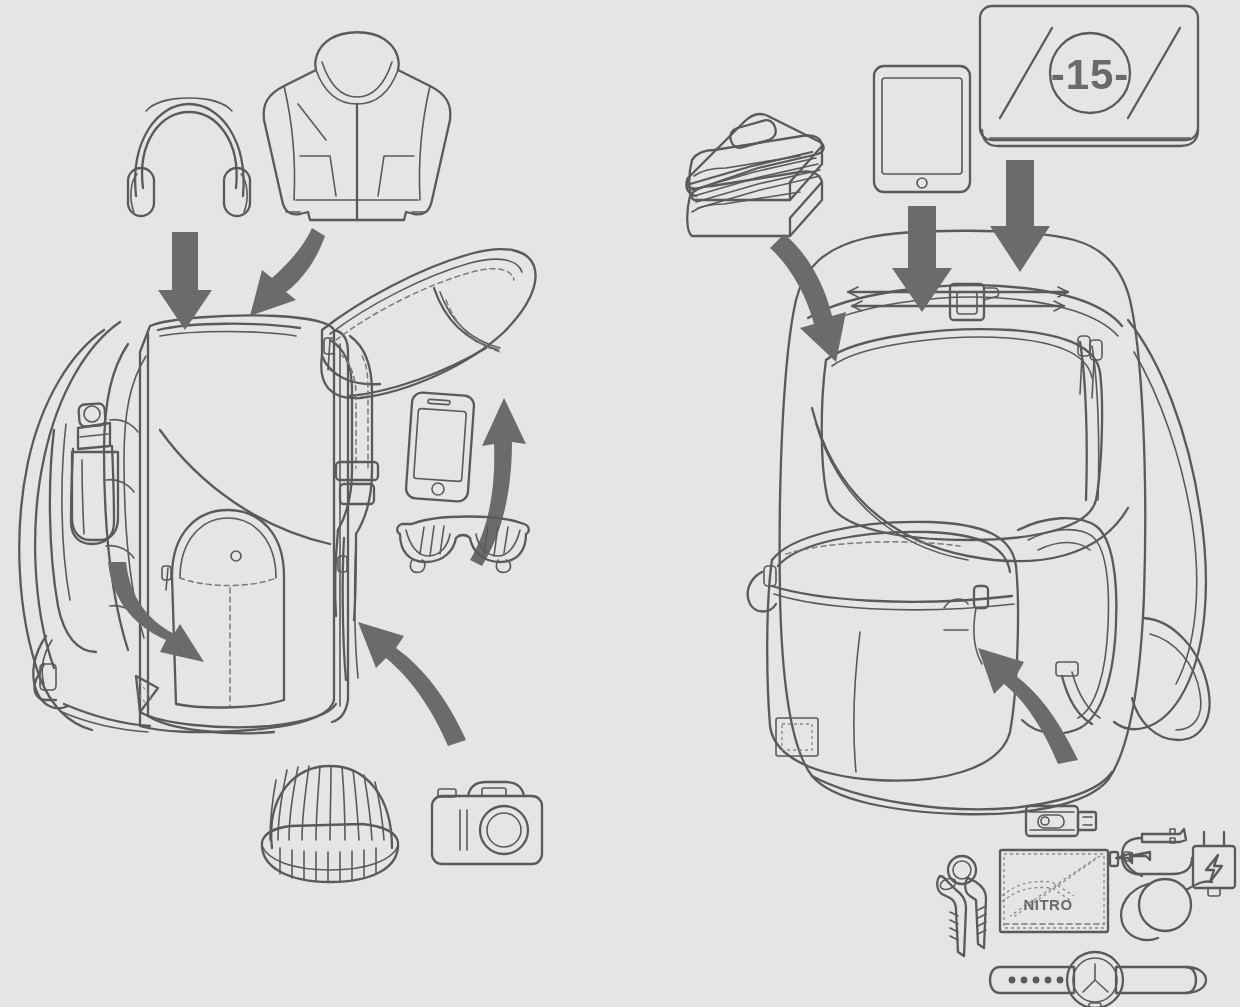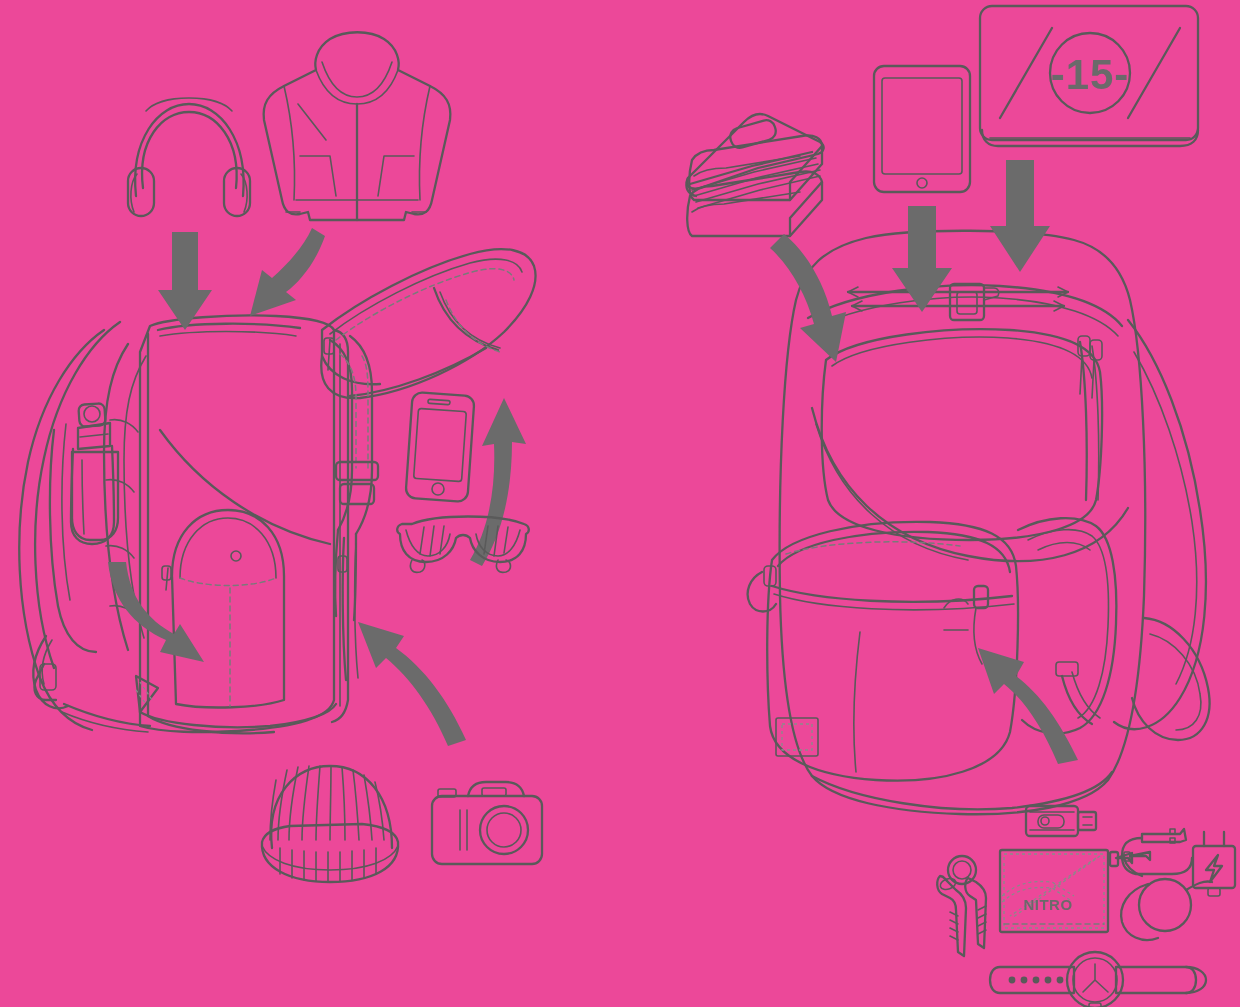--- a/index.html
+++ b/index.html
@@ -11,21 +11,21 @@
     width: 1240px;
     height: 1007px;
     font-family: "Liberation Sans", sans-serif;
     overflow: hidden;
     position: relative;
   }
   #stage {
     position: relative;
     width: 1240px;
     height: 1007px;
-    background: #ec4899;
+    background: #e5e5e5;
   }
   #stage > svg {
     position: absolute;
     top: 0;
     left: 0;
   }
   .ln   { fill: none; stroke: #5a5a5a; stroke-width: 2.3; stroke-linecap: round; stroke-linejoin: round; }
   .ln-t { fill: none; stroke: #5a5a5a; stroke-width: 1.6; stroke-linecap: round; stroke-linejoin: round; }
   .dash { fill: none; stroke: #7a7a7a; stroke-width: 1.5; stroke-linecap: round; stroke-dasharray: 5 4; }
   .dash-f { fill: none; stroke: #8a8a8a; stroke-width: 1.3; stroke-dasharray: 3 3; }

